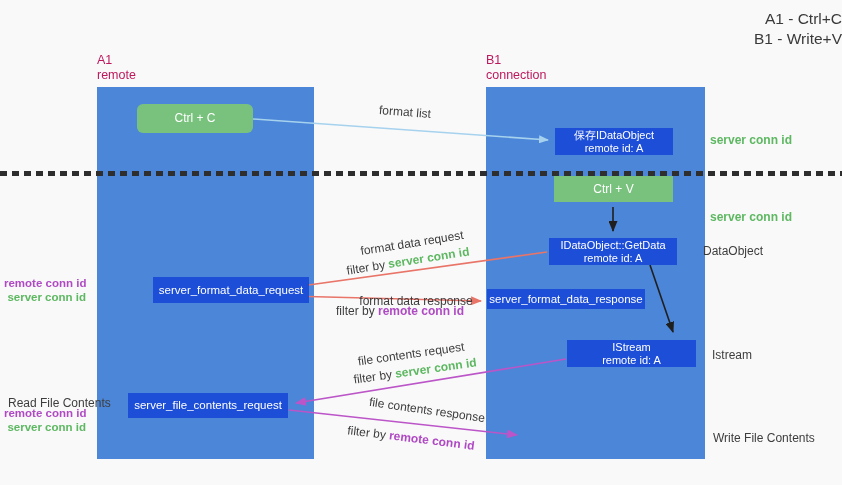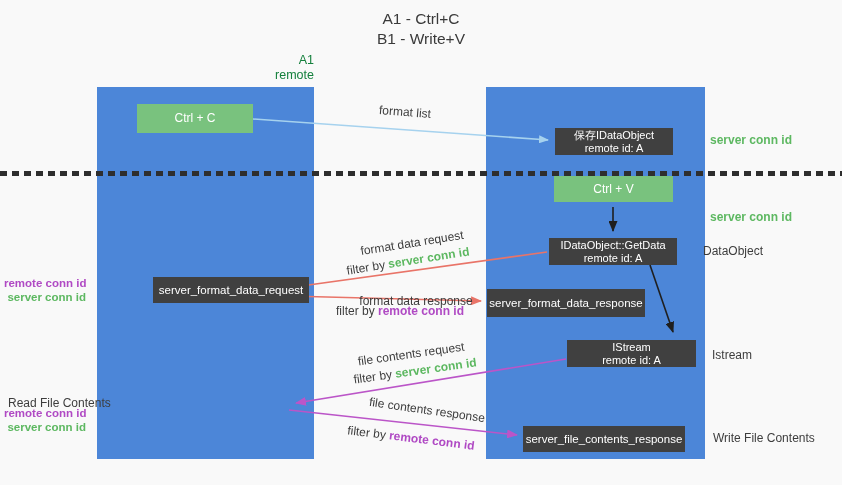--- a/index.html
+++ b/index.html
@@ -7,26 +7,26 @@
     width:842px;height:485px;
     background:#f9f9f9;
     font-family:"Liberation Sans", sans-serif;
     color:#3d3d3d;
     overflow:hidden;
   }
   .canvas{position:relative;width:842px;height:485px;}
 
   .title{
     position:absolute;left:0;top:9px;width:842px;
-    text-align:center;font-size:15.5px;line-height:20px;color:#3a3a3a;
+    text-align:right;font-size:15.5px;line-height:20px;color:#3a3a3a;
   }
 
   .lane-header{
-    position:absolute;top:53px;text-align:right;
-    font-size:12.5px;line-height:15px;color:#15803d;
+    position:absolute;top:53px;text-align:left;
+    font-size:12.5px;line-height:15px;color:#be185d;
   }
   .lane-header.left{left:97px;width:217px;}
   .lane-header.right{left:486px;width:219px;}
 
   .lane{
     position:absolute;top:87px;height:372px;background:#4c86d8;
   }
   .lane.a1{left:97px;width:217px;}
   .lane.b1{left:486px;width:219px;}
 
@@ -35,28 +35,28 @@
     background:repeating-linear-gradient(to right,#2e2e2e 0 7px,transparent 7px 12px);
   }
 
   .node{
     position:absolute;display:flex;flex-direction:column;
     align-items:center;justify-content:center;
     color:#ffffff;text-align:center;
     font-size:11.5px;line-height:12.5px;
   }
   .node.green{background:#79c27e;}
-  .node.orange{background:#404040;}
-
-  .n-ctrl-c{left:137px;top:104px;width:116px;height:29px;font-size:12px;}
+  .node.orange{background:#1d4ed8;}
+
+  .n-ctrl-c{left:137px;top:104px;width:116px;height:29px;font-size:12px;border-radius:6px;}
   .n-save-obj{left:555px;top:128px;width:118px;height:27px;font-size:11px;}
   .n-ctrl-v{left:554px;top:176px;width:119px;height:26px;font-size:12px;}
   .n-getdata{left:549px;top:238px;width:128px;height:27px;font-size:11px;}
   .n-fmt-req{left:131px;top:277px;width:156px;height:26px;font-size:11.5px;margin-left:22px;}
-  .n-fmt-resp{left:487px;top:289px;width:158px;height:28px;font-size:11.5px;}
+  .n-fmt-resp{left:487px;top:289px;width:158px;height:20px;font-size:11.5px;}
   .n-istream{left:567px;top:340px;width:129px;height:27px;font-size:11px;}
   .n-file-req{left:128px;top:393px;width:160px;height:25px;font-size:11.5px;}
   .n-file-resp{left:523px;top:426px;width:162px;height:26px;font-size:11.5px;}
 
   .flabel{
     position:absolute;text-align:center;
     font-size:12px;line-height:14px;color:#3d3d3d;white-space:nowrap;
   }
   .kw-green{color:#5db861;font-weight:bold;}
   .kw-purple{color:#b04ac4;font-weight:bold;}
@@ -101,20 +101,22 @@
   <div class="title">
     <div>A1 - Ctrl+C</div>
     <div>B1 - Write+V</div>
   </div>
 
   <div class="lane-header left">
     <div>A1</div>
     <div>remote</div>
   </div>
   <div class="lane-header right">
+    <div>B1</div>
+    <div>connection</div>
   </div>
 
   <div class="lane a1"></div>
   <div class="lane b1"></div>
 
   <div class="divider"></div>
 
   <svg class="arrows" width="842" height="485">
     <defs>
       <marker id="m-blue" markerUnits="userSpaceOnUse" markerWidth="10" markerHeight="8" refX="9" refY="4" orient="auto">
@@ -163,24 +165,24 @@
 
   <div class="node orange n-fmt-resp">
     <span>server_format_data_response</span>
   </div>
 
   <div class="node orange n-istream">
     <span>IStream</span>
     <span>remote id: A</span>
   </div>
 
-
-  <div class="node orange n-file-resp">
-    <span>server_file_contents_response</span>
-  </div>
+  <div class="node orange n-file-req">
+    <span>server_file_contents_request</span>
+  </div>
+
 
   <div class="flabel l-format-list">
     <span>format list</span>
   </div>
 
   <div class="flabel l-fdr">
     <span>format data request</span>
   </div>
   <div class="flabel l-fbs1">
     <span>filter by</span>

